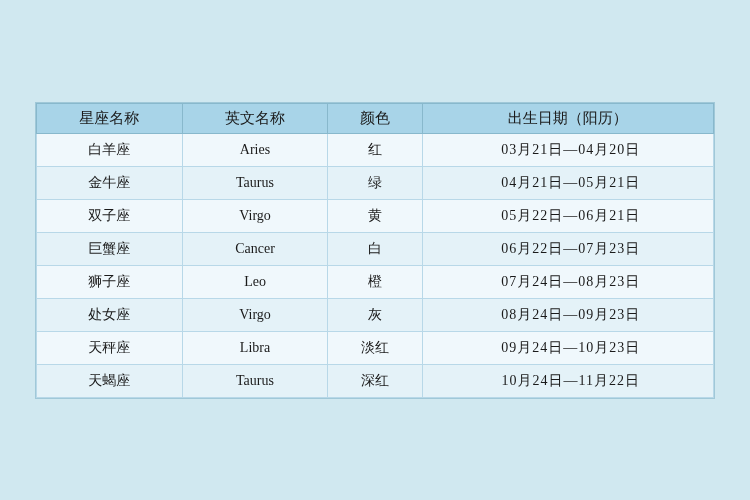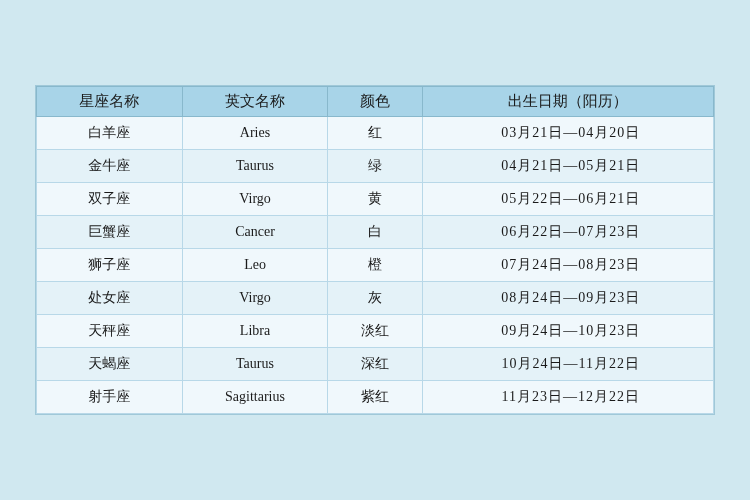--- a/index.html
+++ b/index.html
@@ -120,21 +120,15 @@
           <td>Libra</td>
           <td>淡红</td>
           <td>09月24日—10月23日</td>
         </tr>
         <tr>
           <td>天蝎座</td>
           <td>Taurus</td>
           <td>深红</td>
           <td>10月24日—11月22日</td>
         </tr>
-        <tr>
-          <td>射手座</td>
-          <td>Sagittarius</td>
-          <td>紫红</td>
-          <td>11月23日—12月22日</td>
-        </tr>
       </tbody>
   </table>
 </div>
 
 </body></html>

